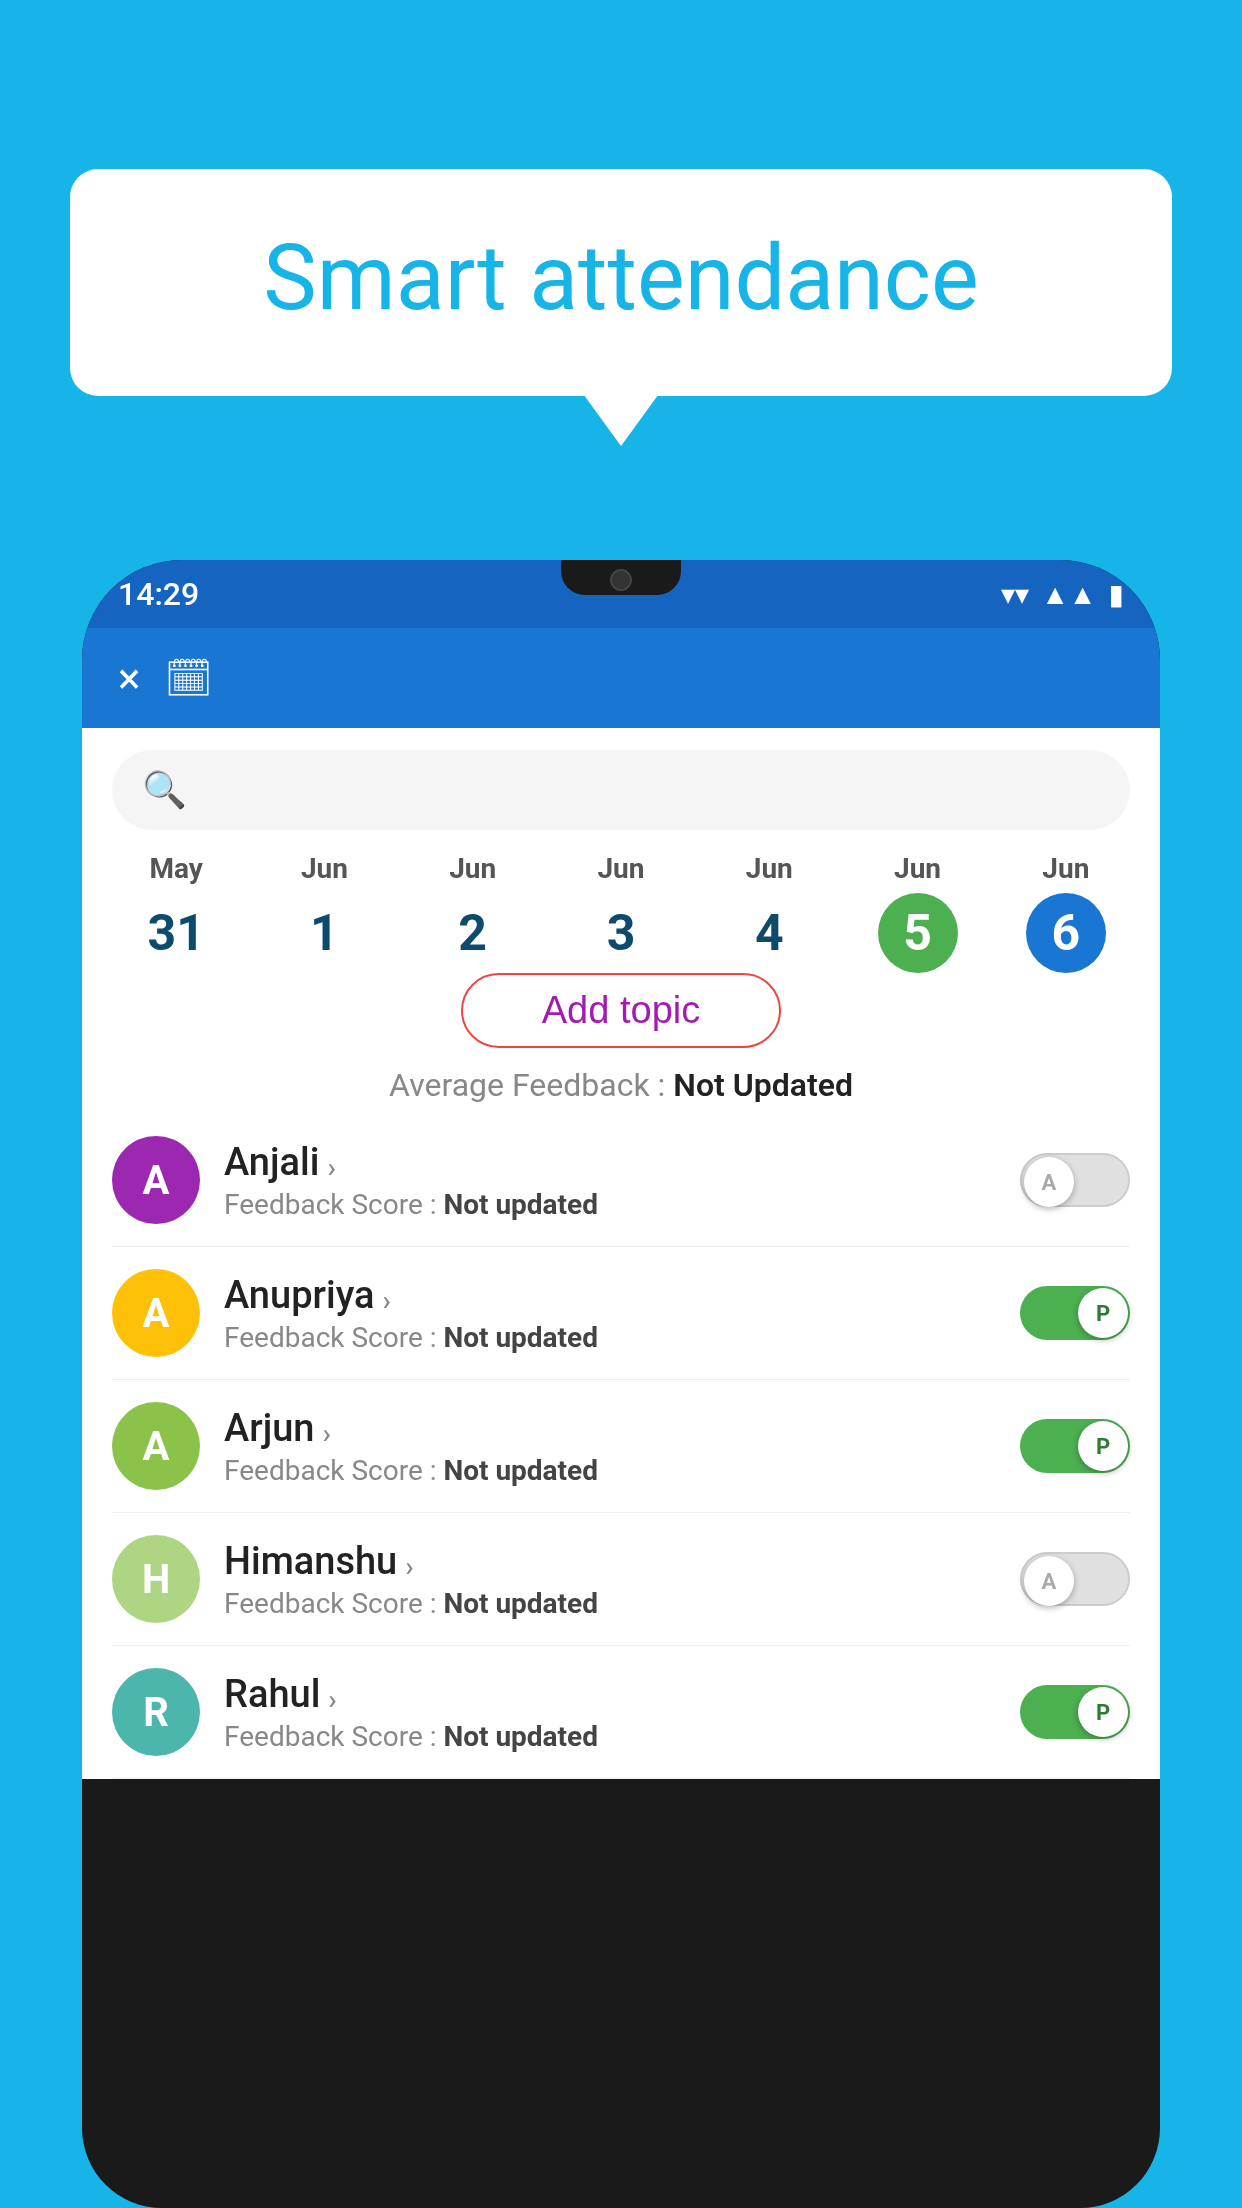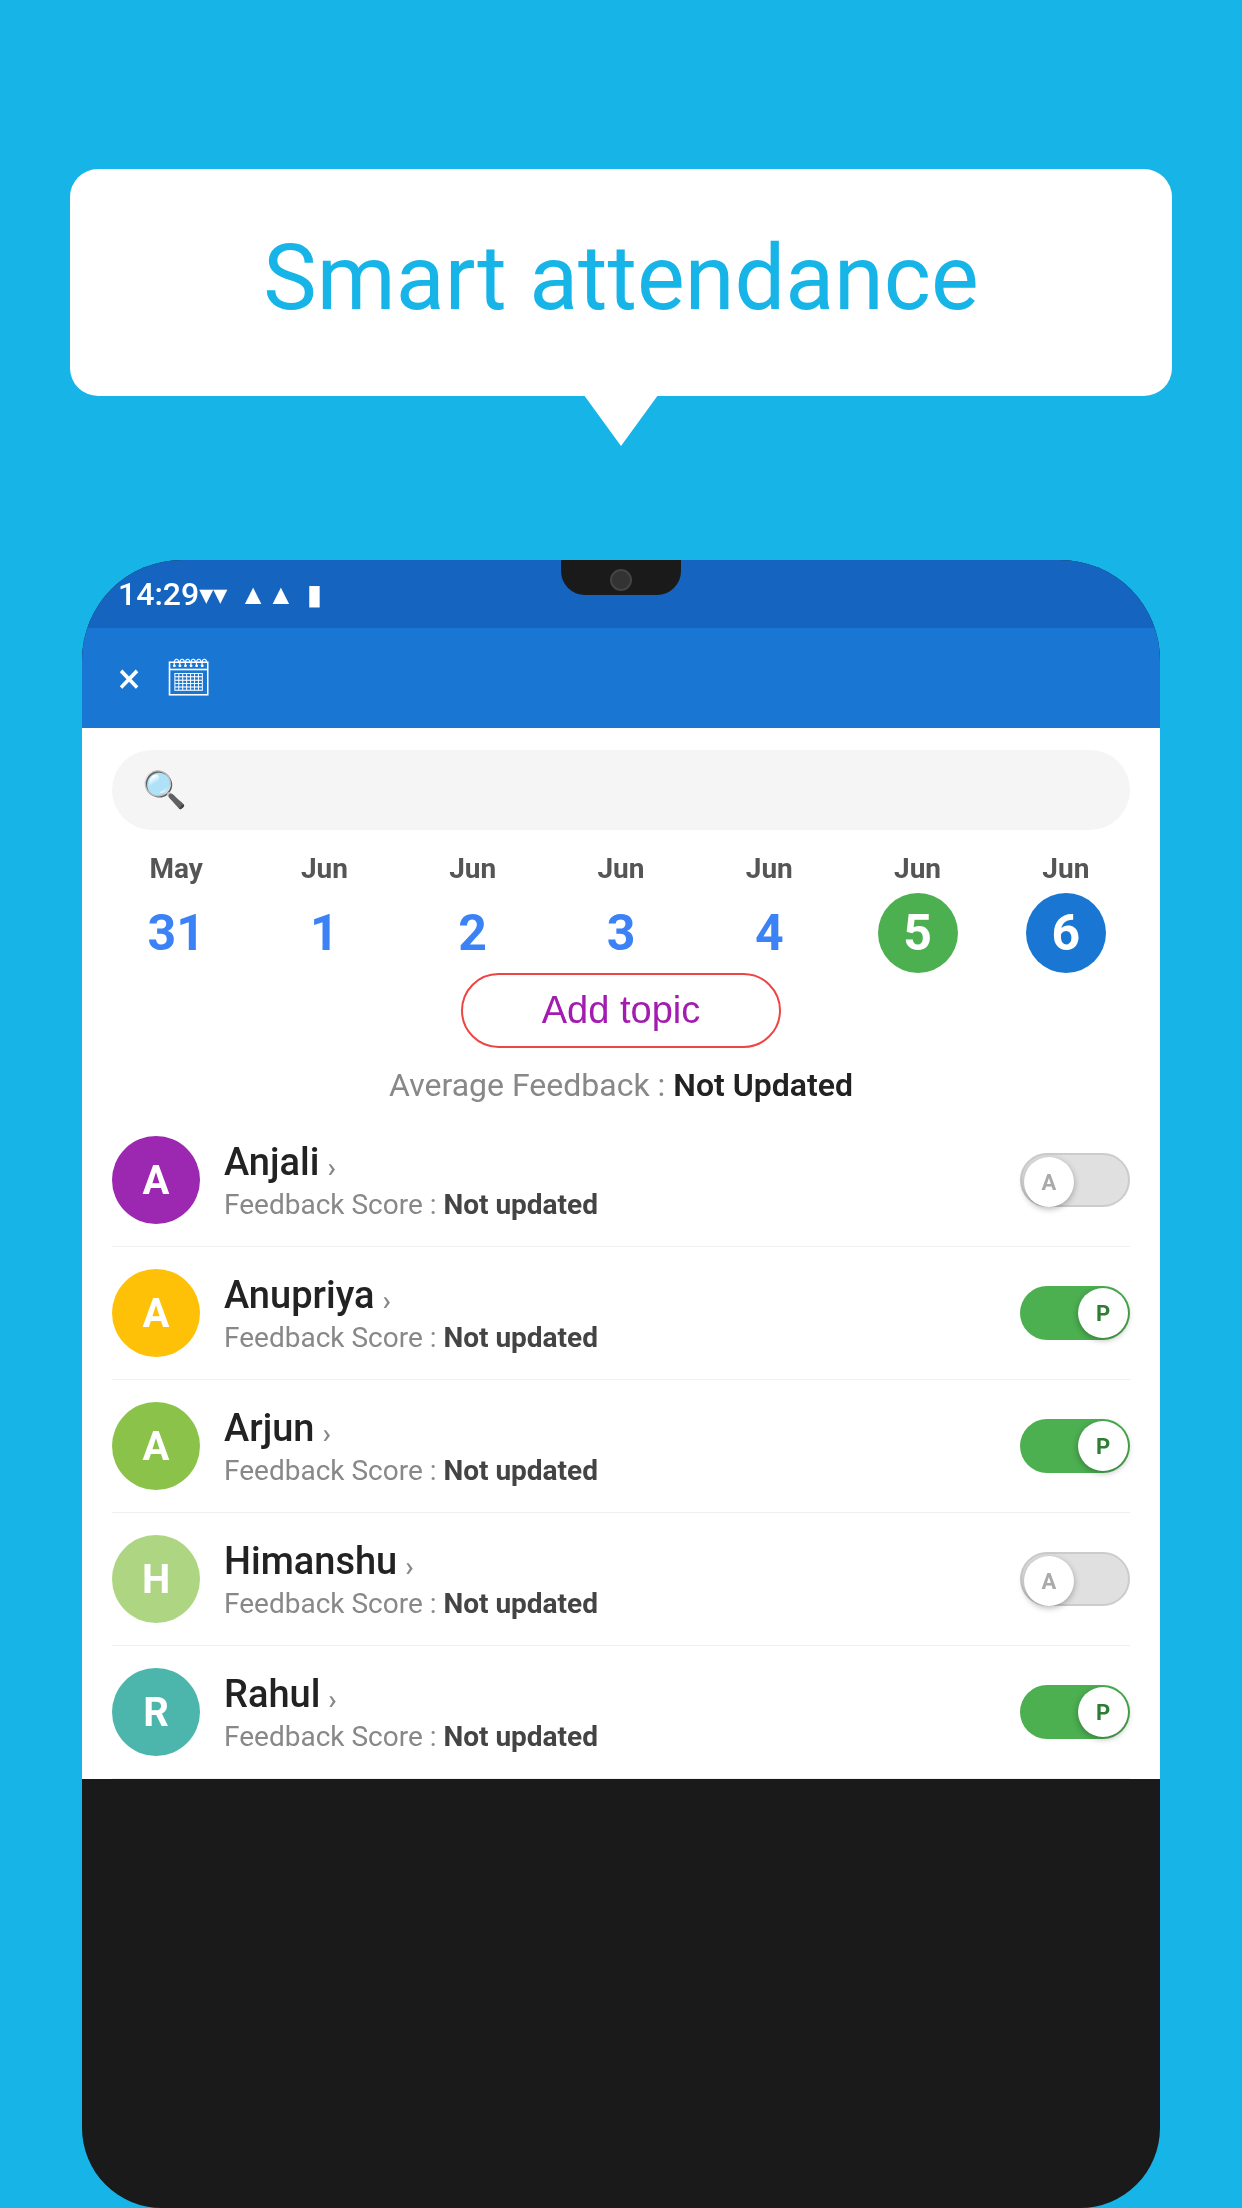--- a/index.html
+++ b/index.html
@@ -60,20 +60,21 @@
       border-radius: 100px 100px 80px 80px;
       overflow: hidden;
     }
 
     
     .status-bar {
       background: #1565c0;
       height: 68px;
       display: flex;
       align-items: center;
+      justify-content: space-between;
       padding: 0 36px;
       position: relative;
     }
     .status-time {
       color: #fff;
       font-size: 32px;
       font-weight: 500;
     }
     .status-icons {
       display: flex;
@@ -177,21 +178,21 @@
     }
     .cal-month {
       font-size: 28px;
       color: #555;
       margin-bottom: 8px;
       font-weight: bold;
     }
     .cal-date-num {
       font-size: 50px;
       font-weight: 700;
-      color: #3b82f6;
+      color: #0c4a6e;
       width: 80px;
       height: 80px;
       display: flex;
       align-items: center;
       justify-content: center;
       margin: 0 auto;
     }
     .cal-date-num.today {
       background: #4caf50;
       border-radius: 50%;

